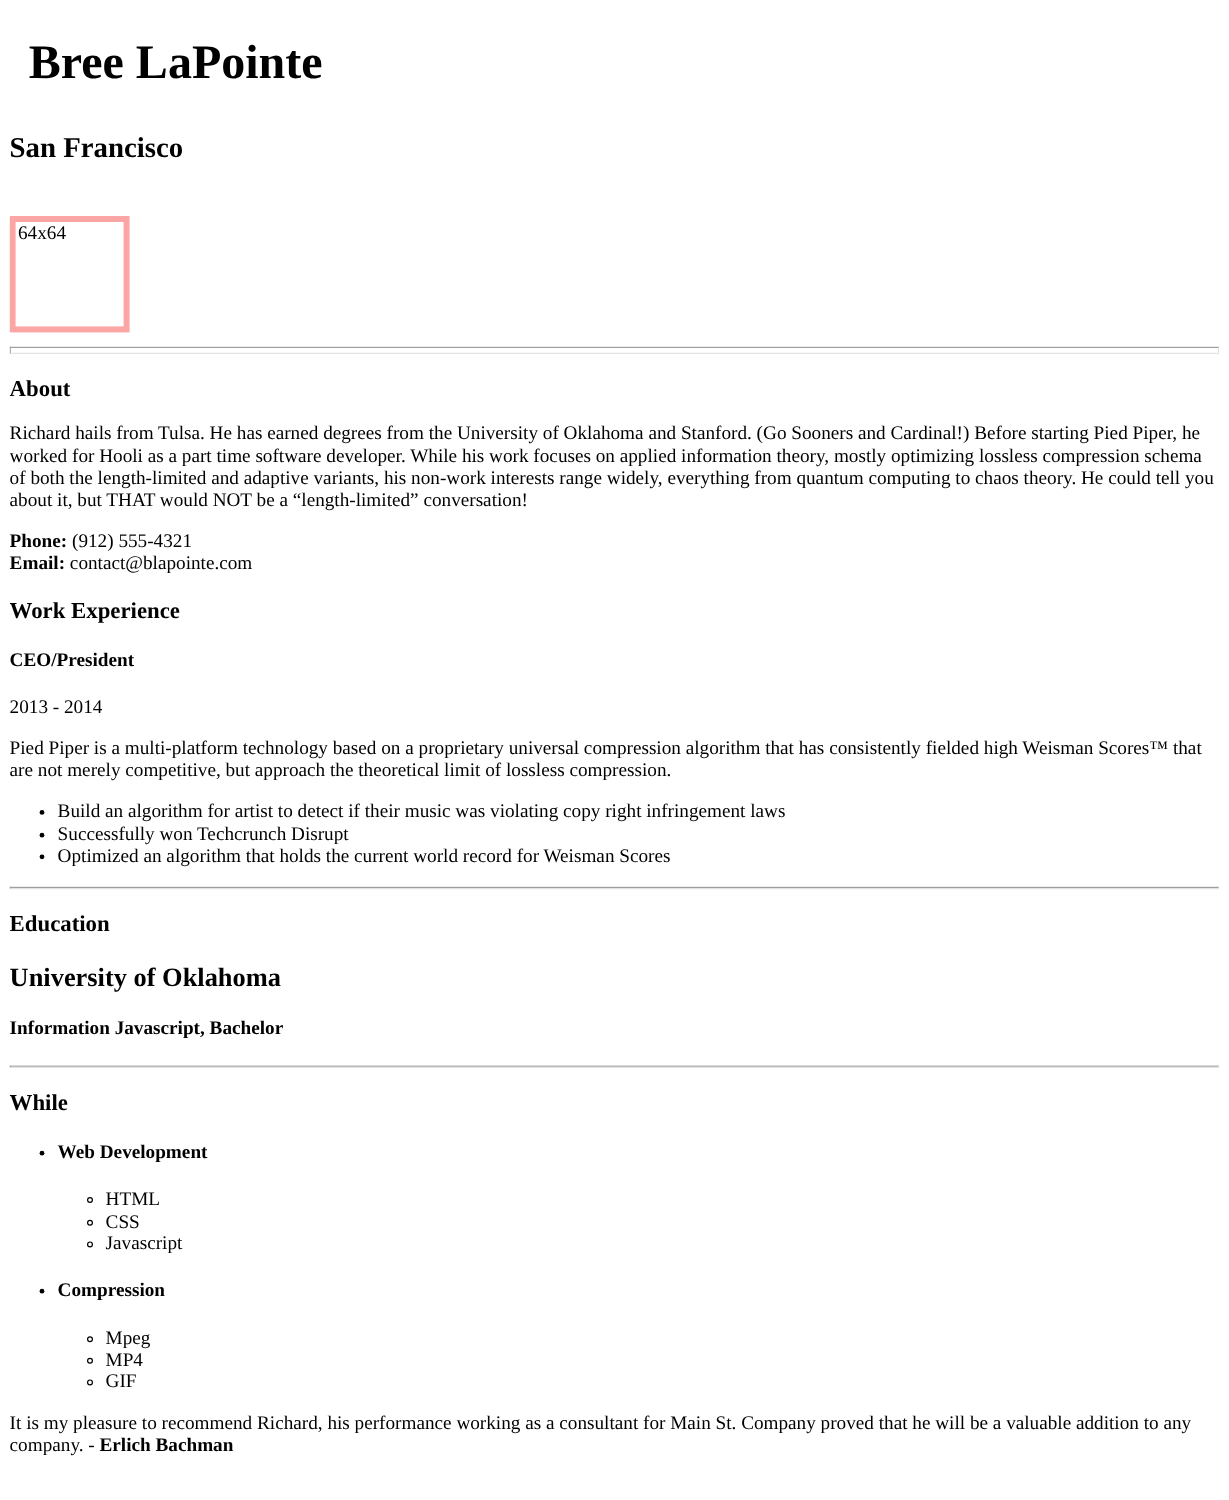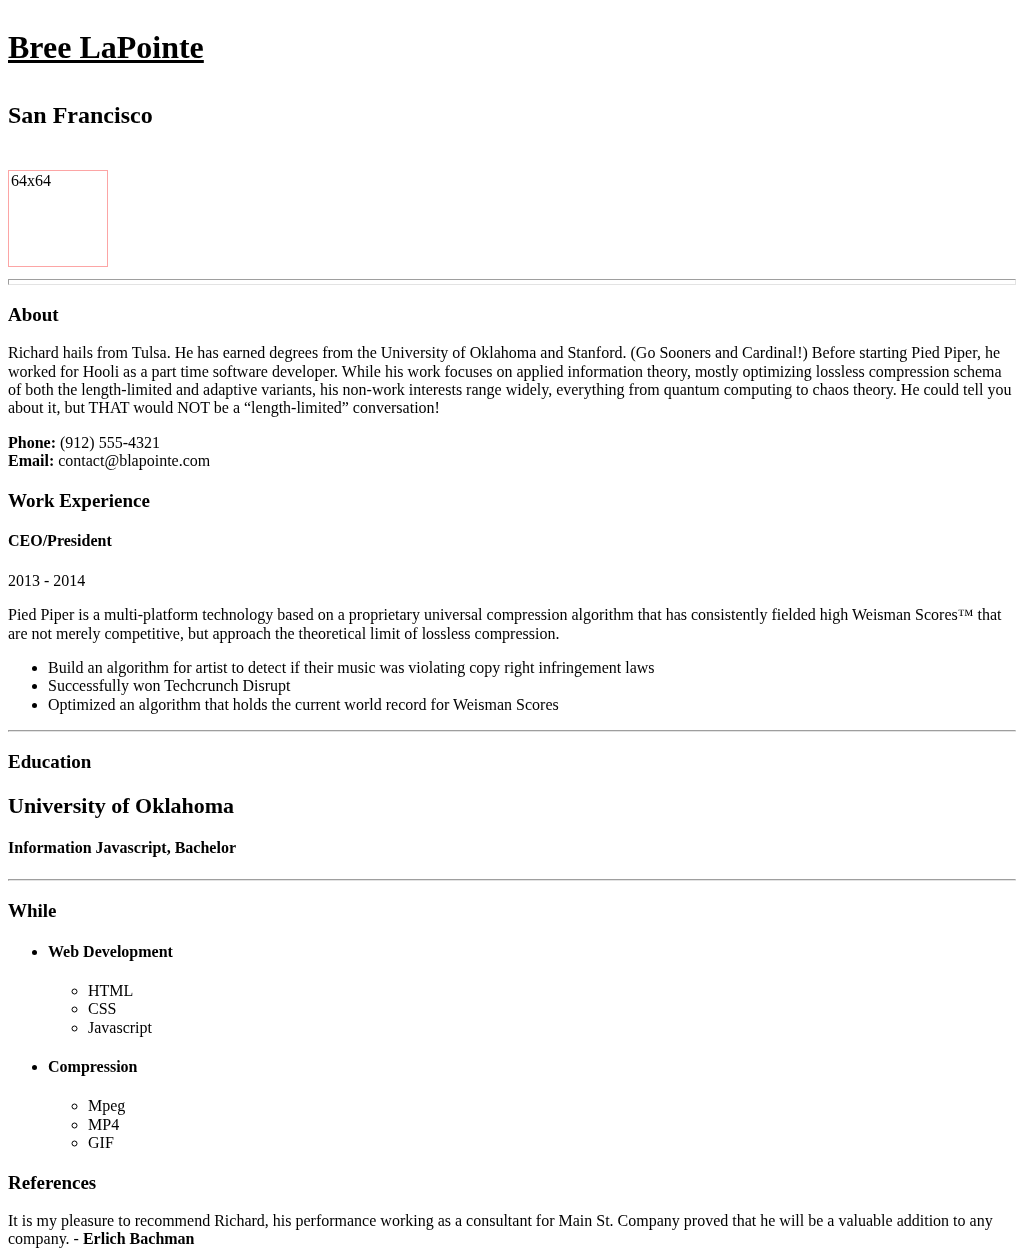--- a/index.html
+++ b/index.html
@@ -6,31 +6,31 @@
   html, body { background: #ffffff; }
   body {
     margin: 8px;
     width: 1008px;
     font-family: "Liberation Serif", "DejaVu Serif", serif;
     font-size: 16px;
     line-height: 1.15;
     color: #000000;
   }
   h1, h2, h3, h4, .school-name { font-weight: bold; }
-  h1 { font-size: 32px; margin: 21px 0; text-decoration: underline; }
+  h1 { font-size: 40px; margin: 21px 16px; }
   h2 { font-size: 24px; margin: 36px 0; }
   h3 { font-size: 19px; margin: 19px 0 18px 0; }
   h4 { font-size: 16px; margin: 21px 0; }
   .school-name { font-size: 22px; margin: 20px 0; }
   p { margin: 16px 0; }
   .avatar-box {
     margin-top: 41px;
     width: 100px;
     height: 97px;
-    border: 1px solid #fca5a5;
+    border: 5px solid #fca5a5;
     padding: 1px 2px;
     font-size: 16px;
     overflow: hidden;
   }
   hr.thick {
     margin: 12px 0 16px 0;
     height: 6px;
     border: 1px solid;
     border-color: #9e9e9e #e3e3e3 #e3e3e3 #9e9e9e;
     background: #ffffff;
@@ -115,15 +115,14 @@
       <ul>
         <li>Mpeg</li>
         <li>MP4</li>
         <li>GIF</li>
       </ul>
     </li>
   </ul>
 </section>
 
 <section>
-  <h3>References</h3>
   <p><span>It is my pleasure to recommend Richard, his performance working as a consultant for Main St. Company proved that he will be a valuable addition to any company. - </span><span class="bold">Erlich Bachman</span></p>
 </section>
 
 </body></html>

